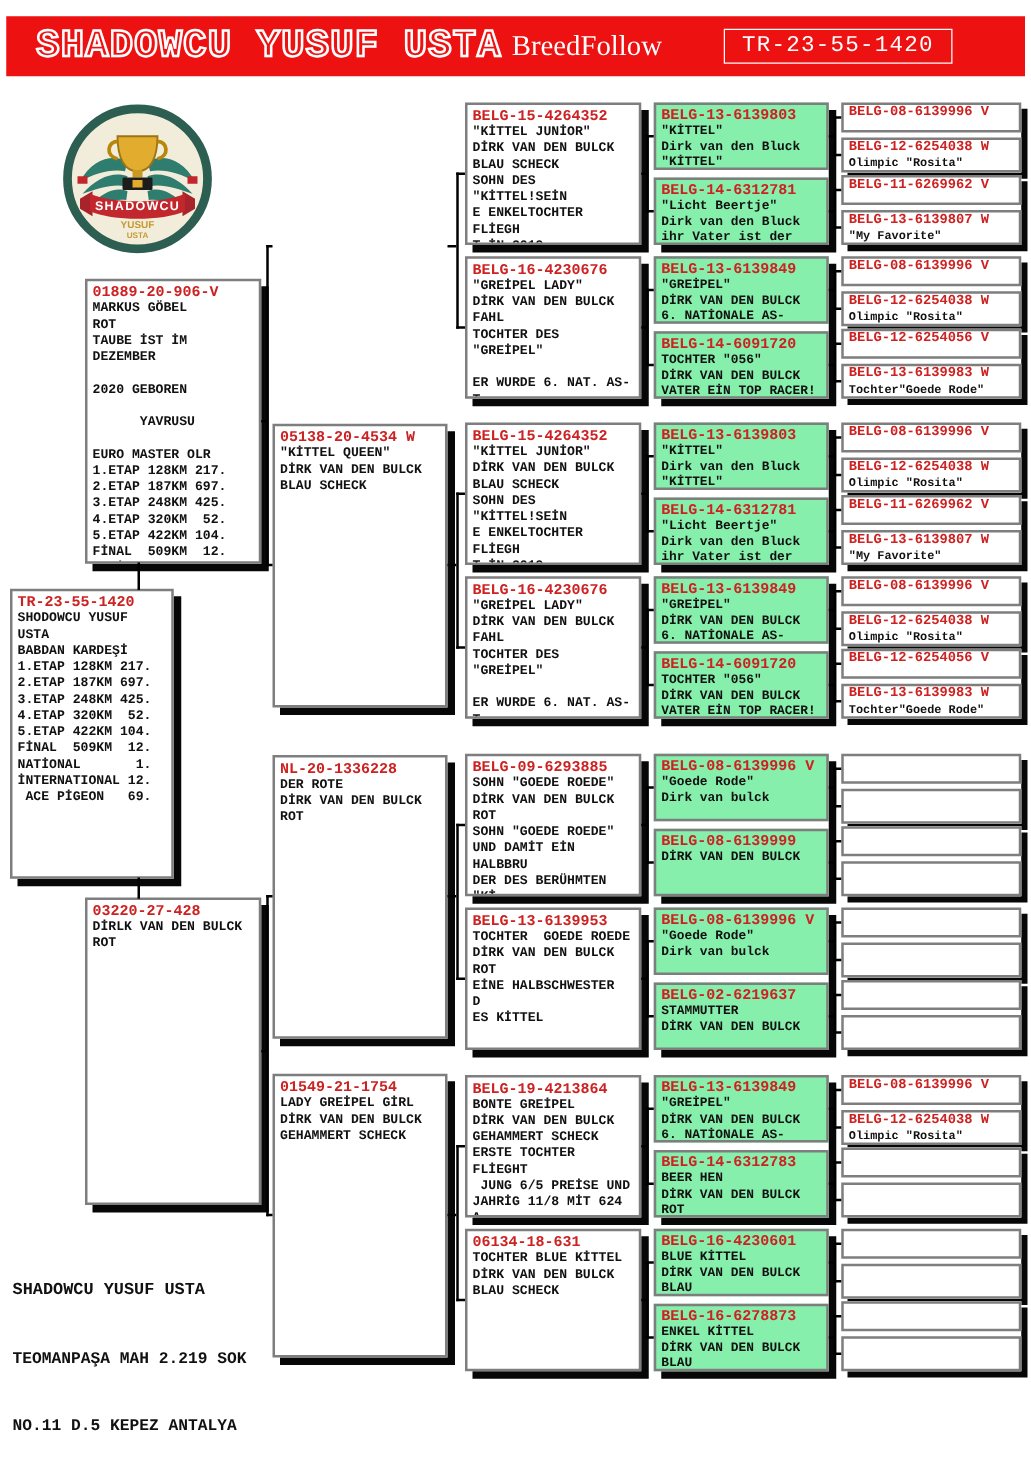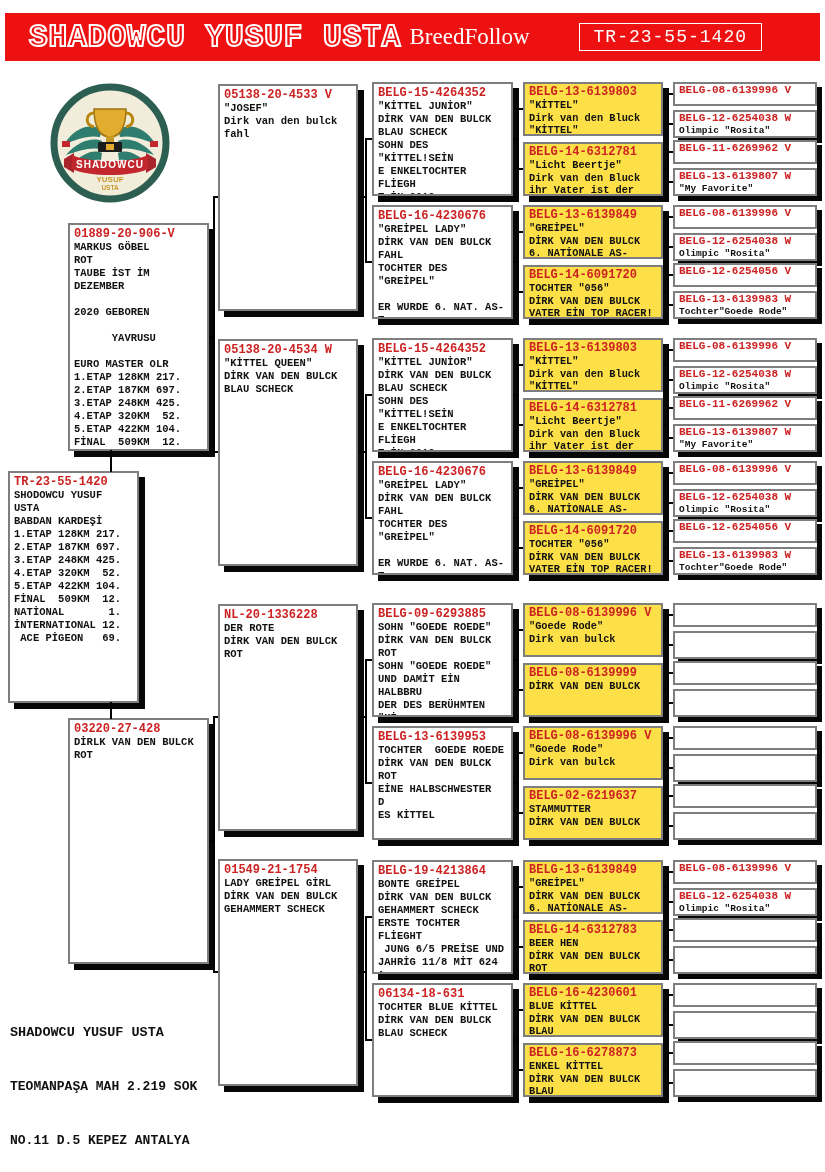--- a/index.html
+++ b/index.html
@@ -15,21 +15,21 @@
                    font-size:18px;letter-spacing:1px;padding:3px 14px;white-space:nowrap;}
   #footerbar{left:7px;top:1113px;width:811px;height:46px;display:flex;align-items:center;}
   #footerbar .phone{color:#fff;font-weight:bold;font-size:26px;letter-spacing:3px;margin-left:30px;white-space:nowrap;}
   
   .box{position:absolute;background:#fff;border:2px solid #7e7e7e;box-shadow:6px 6px 0 #070707;
        box-sizing:border-box;padding:2px 4px;overflow:hidden;color:#111;
        font-weight:bold;font-size:10.5px;line-height:13px;}
   .bid{color:#cc2222;font-weight:bold;font-size:12px;line-height:14px;white-space:pre;}
   .bbody{white-space:pre-wrap;}
   .g4group{position:absolute;background:#fff;box-shadow:6px 6px 0 #070707;}
-  .g4box{position:absolute;left:0;width:100%;background:#fde047;border:2px solid #7e7e7e;box-sizing:border-box;
+  .g4box{position:absolute;left:0;width:100%;background:#86efac;border:2px solid #7e7e7e;box-sizing:border-box;
          padding:1px 4px;overflow:hidden;color:#111;font-weight:bold;font-size:10.3px;line-height:12.6px;}
   .g5pair{position:absolute;background:#fff;box-shadow:5px 5px 0 #070707;}
   .g5box{position:absolute;left:0;width:100%;background:#fff;border:2px solid #7e7e7e;box-sizing:border-box;
          padding:0 4px;overflow:hidden;}
   .g5id{color:#cc2222;font-weight:bold;font-size:11px;line-height:13px;white-space:pre;}
   .g5name{color:#111;font-weight:bold;font-size:9.5px;line-height:11px;white-space:pre;}
   .cline{position:absolute;background:#000;}
   #owner{position:absolute;left:10px;top:988px;color:#111;font-weight:bold;font-size:13px;line-height:18px;white-space:pre;}
   #owner .oname{font-size:13.5px;}
   #logo{position:absolute;left:50px;top:83px;width:120px;height:120px;}
@@ -111,26 +111,20 @@
 NATİONAL       1.
 İNTERNATIONAL 12.
  ACE PİGEON   69.</div>
   </div>
   <div class="box" style="left:68px;top:718px;width:141px;height:246px;">
     <div class="bid">03220-27-428</div>
     <div class="bbody">DİRLK VAN DEN BULCK
 ROT</div>
   </div>
 
-  <div class="box" style="left:218px;top:84px;width:140px;height:227px;">
-    <div class="bid">05138-20-4533 V</div>
-    <div class="bbody">"JOSEF"
-Dirk van den bulck
-fahl</div>
-  </div>
   <div class="box" style="left:218px;top:339px;width:140px;height:227px;">
     <div class="bid">05138-20-4534 W</div>
     <div class="bbody">"KİTTEL QUEEN"
 DİRK VAN DEN BULCK
 BLAU SCHECK</div>
   </div>
   <div class="box" style="left:218px;top:604px;width:140px;height:227px;">
     <div class="bid">NL-20-1336228</div>
     <div class="bbody">DER ROTE
 DİRK VAN DEN BULCK

